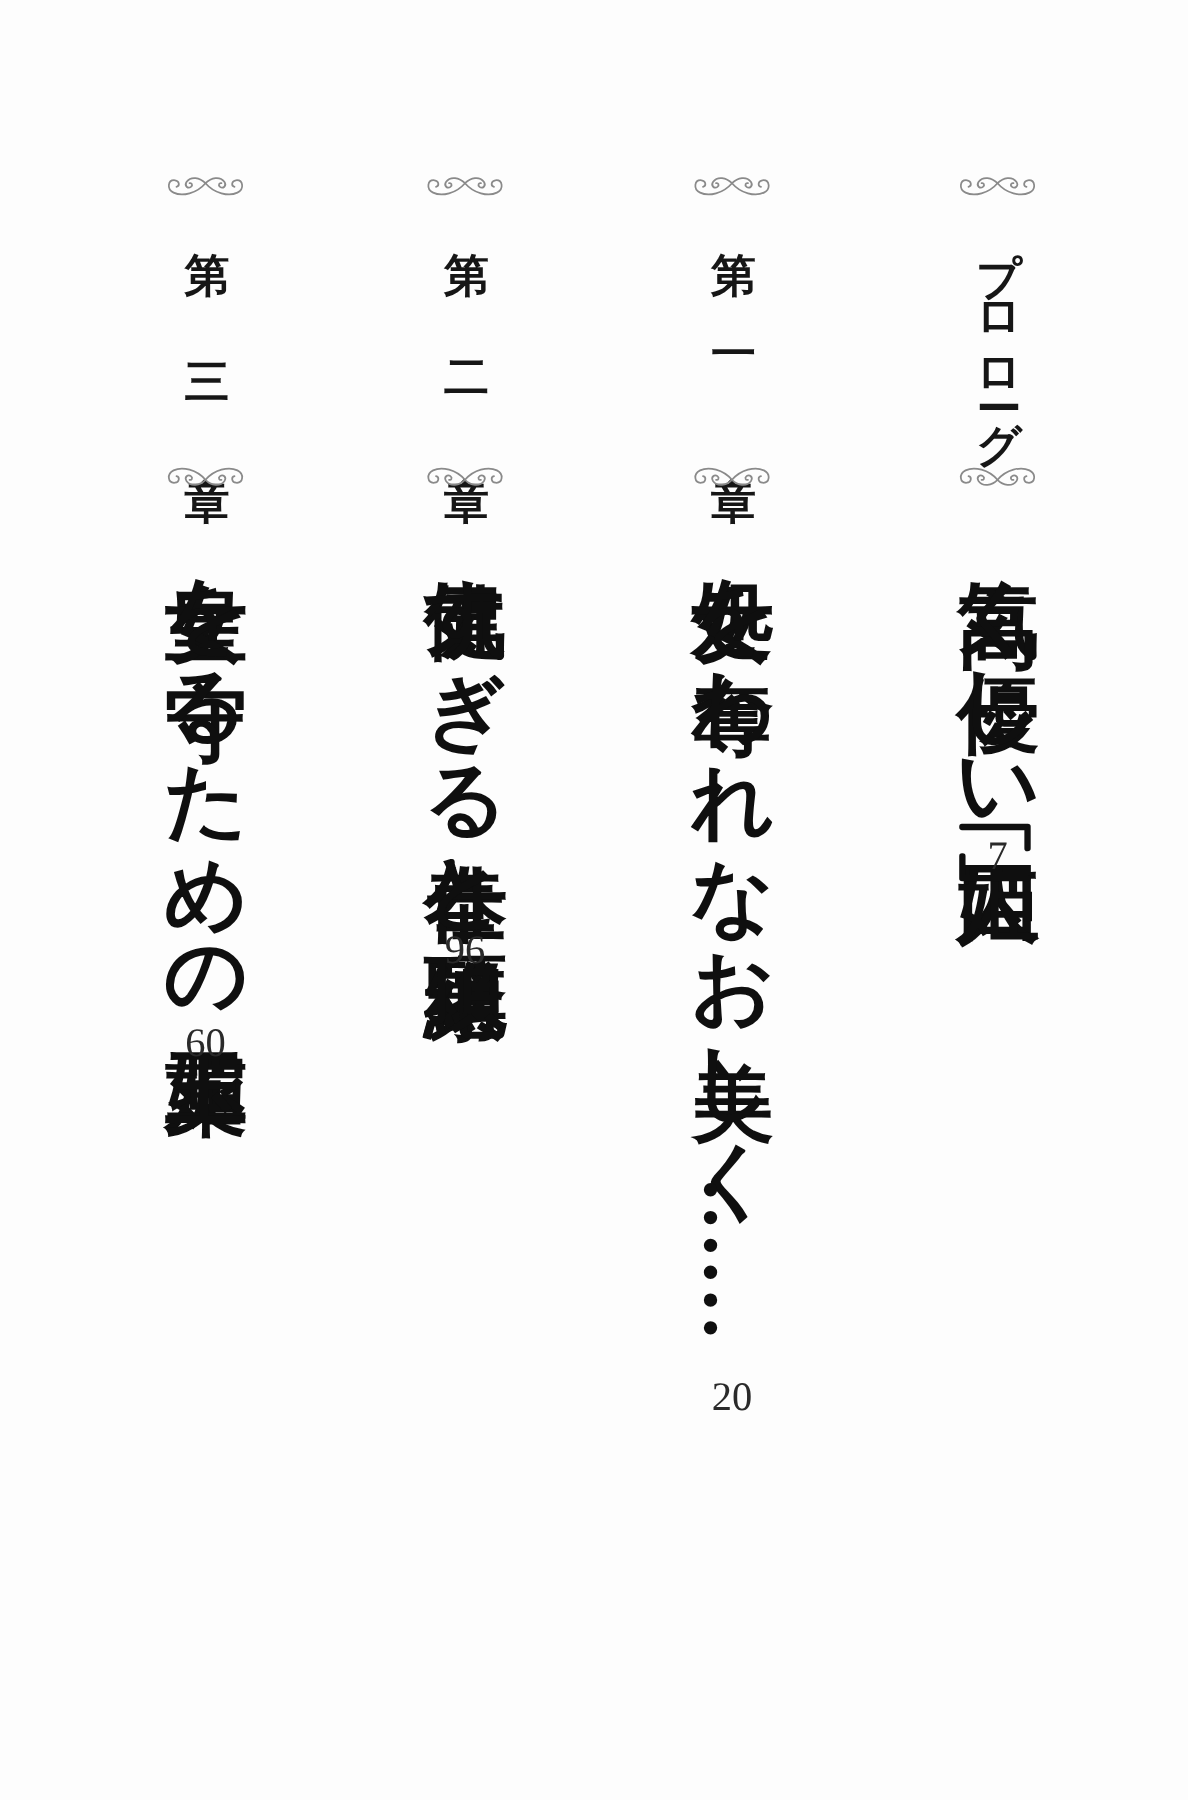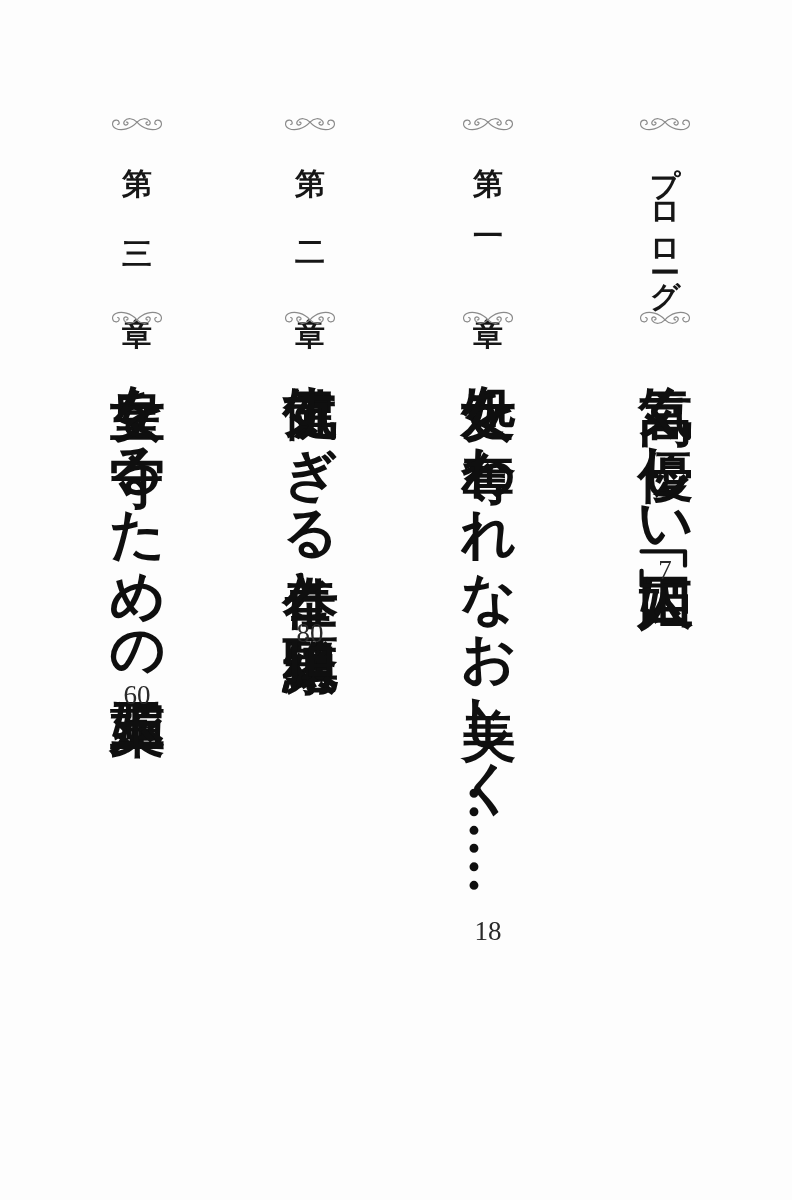--- a/index.html
+++ b/index.html
@@ -103,33 +103,33 @@
 
   <div class="toc-entry col-1">
     <svg class="flourish top" viewBox="0 0 60 22">
         <use href="#flourish-shape"></use>
       </svg>
     <div class="chapter-label">第一章</div>
     <svg class="flourish bottom" viewBox="0 0 60 22">
         <use href="#flourish-shape"></use>
       </svg>
     <div class="chapter-title">処女を奪われなお美しく……</div>
-    <div class="page-number">18</div>
+    <div class="page-number">20</div>
   </div>
 
   <div class="toc-entry col-2">
     <svg class="flourish top" viewBox="0 0 60 22">
         <use href="#flourish-shape"></use>
       </svg>
     <div class="chapter-label">第二章</div>
     <svg class="flourish bottom" viewBox="0 0 60 22">
         <use href="#flourish-shape"></use>
       </svg>
     <div class="chapter-title">健気すぎる奉仕と緊縛絶頂</div>
-    <div class="page-number">80</div>
+    <div class="page-number">96</div>
   </div>
 
   <div class="toc-entry col-3">
     <svg class="flourish top" viewBox="0 0 60 22">
         <use href="#flourish-shape"></use>
       </svg>
     <div class="chapter-label">第三章</div>
     <svg class="flourish bottom" viewBox="0 0 60 22">
         <use href="#flourish-shape"></use>
       </svg>

